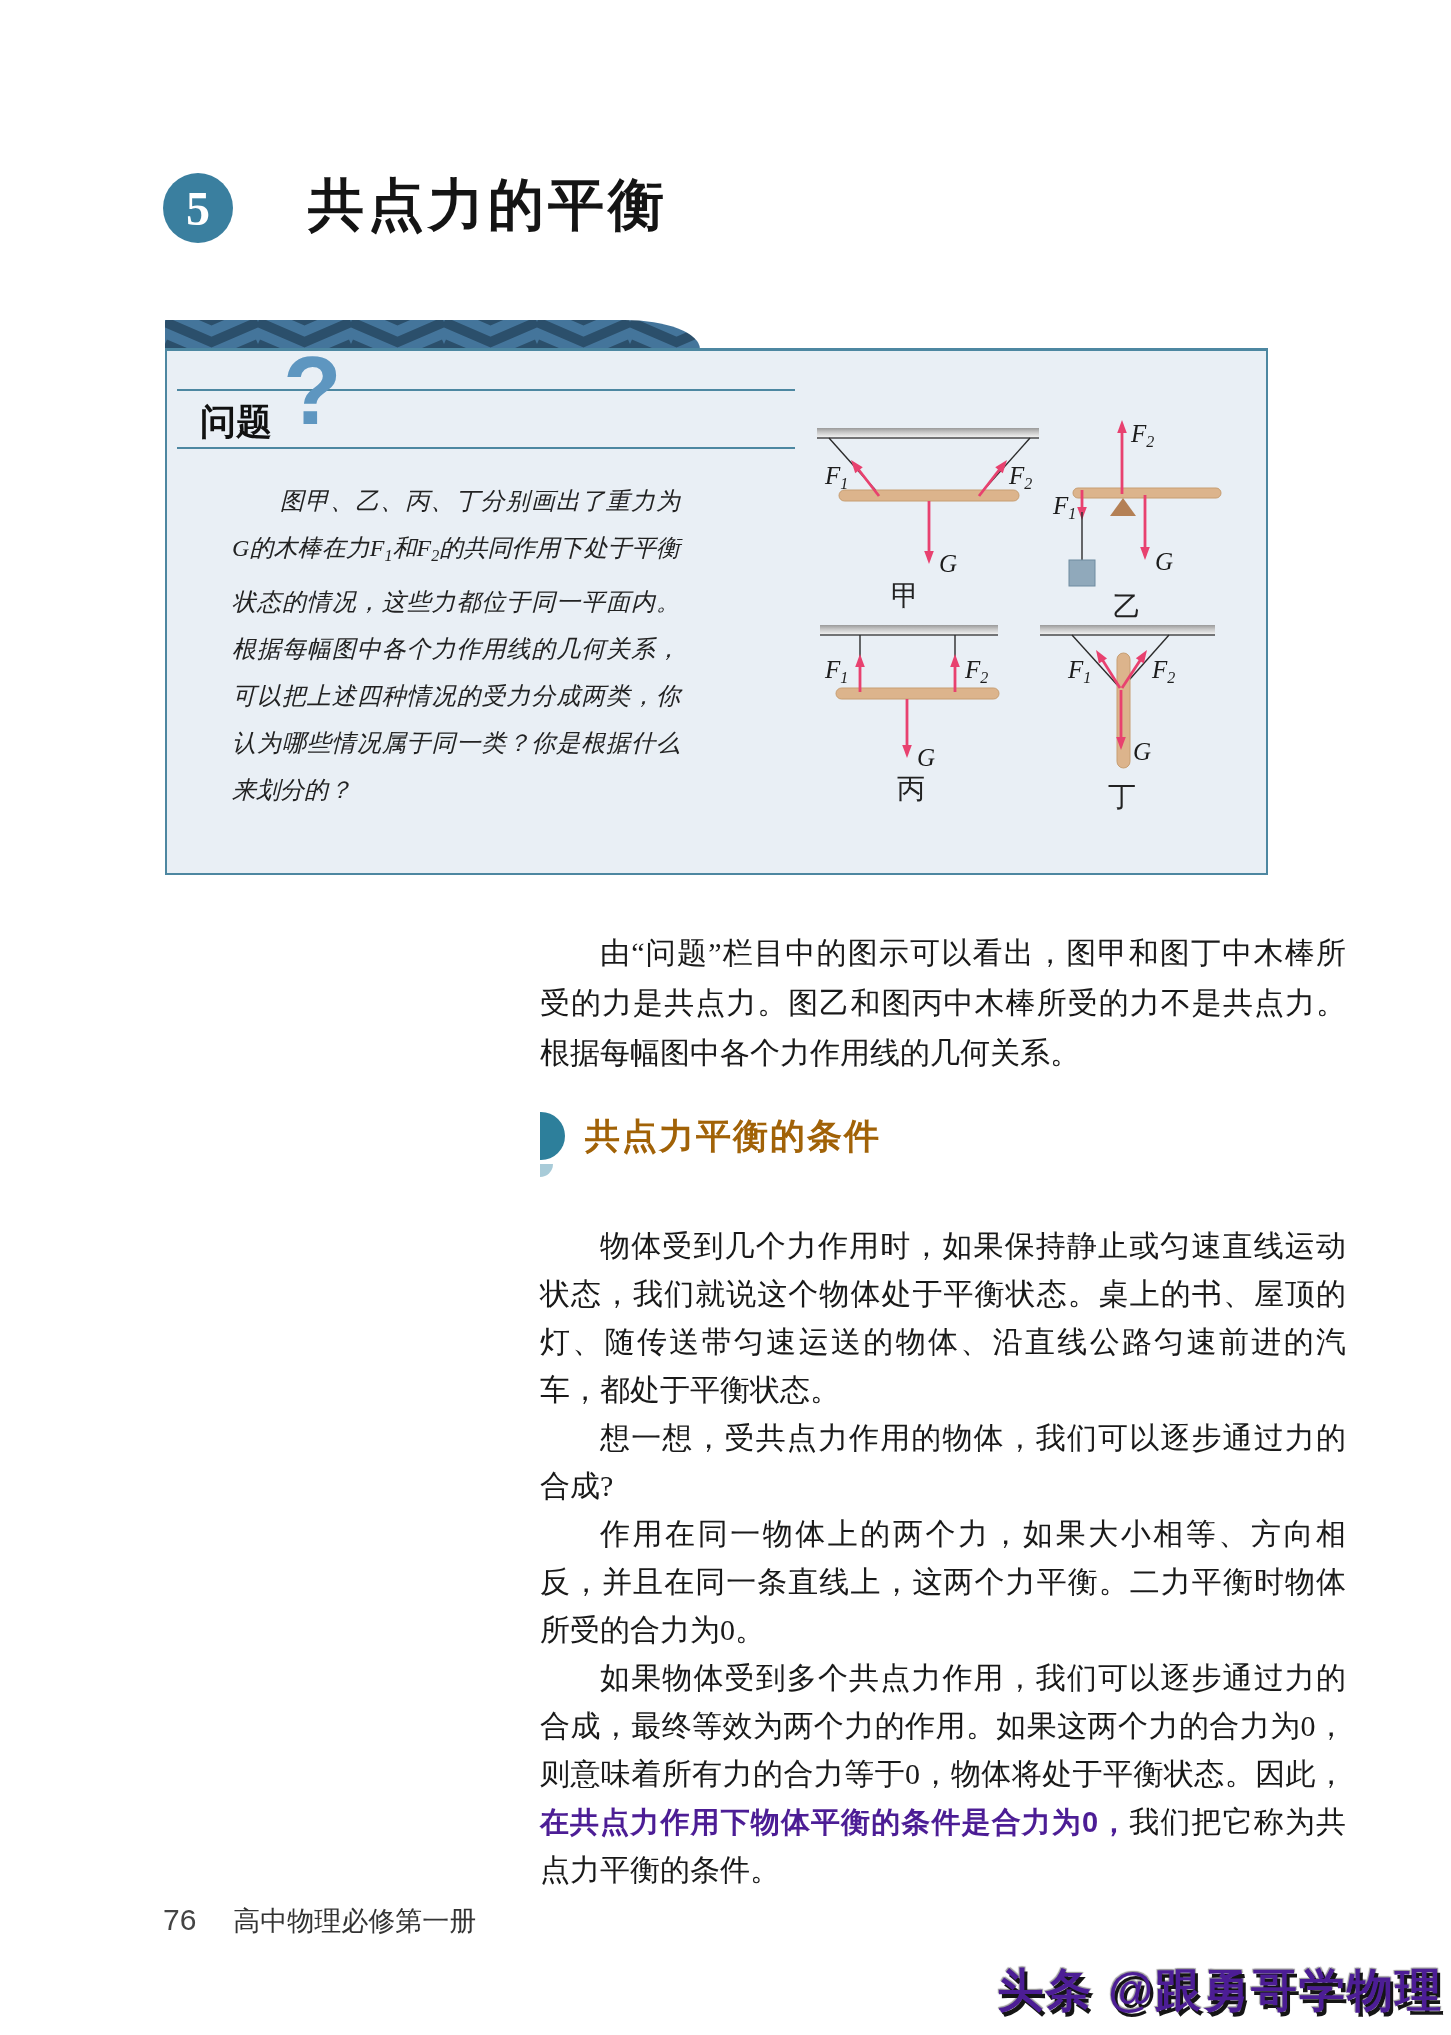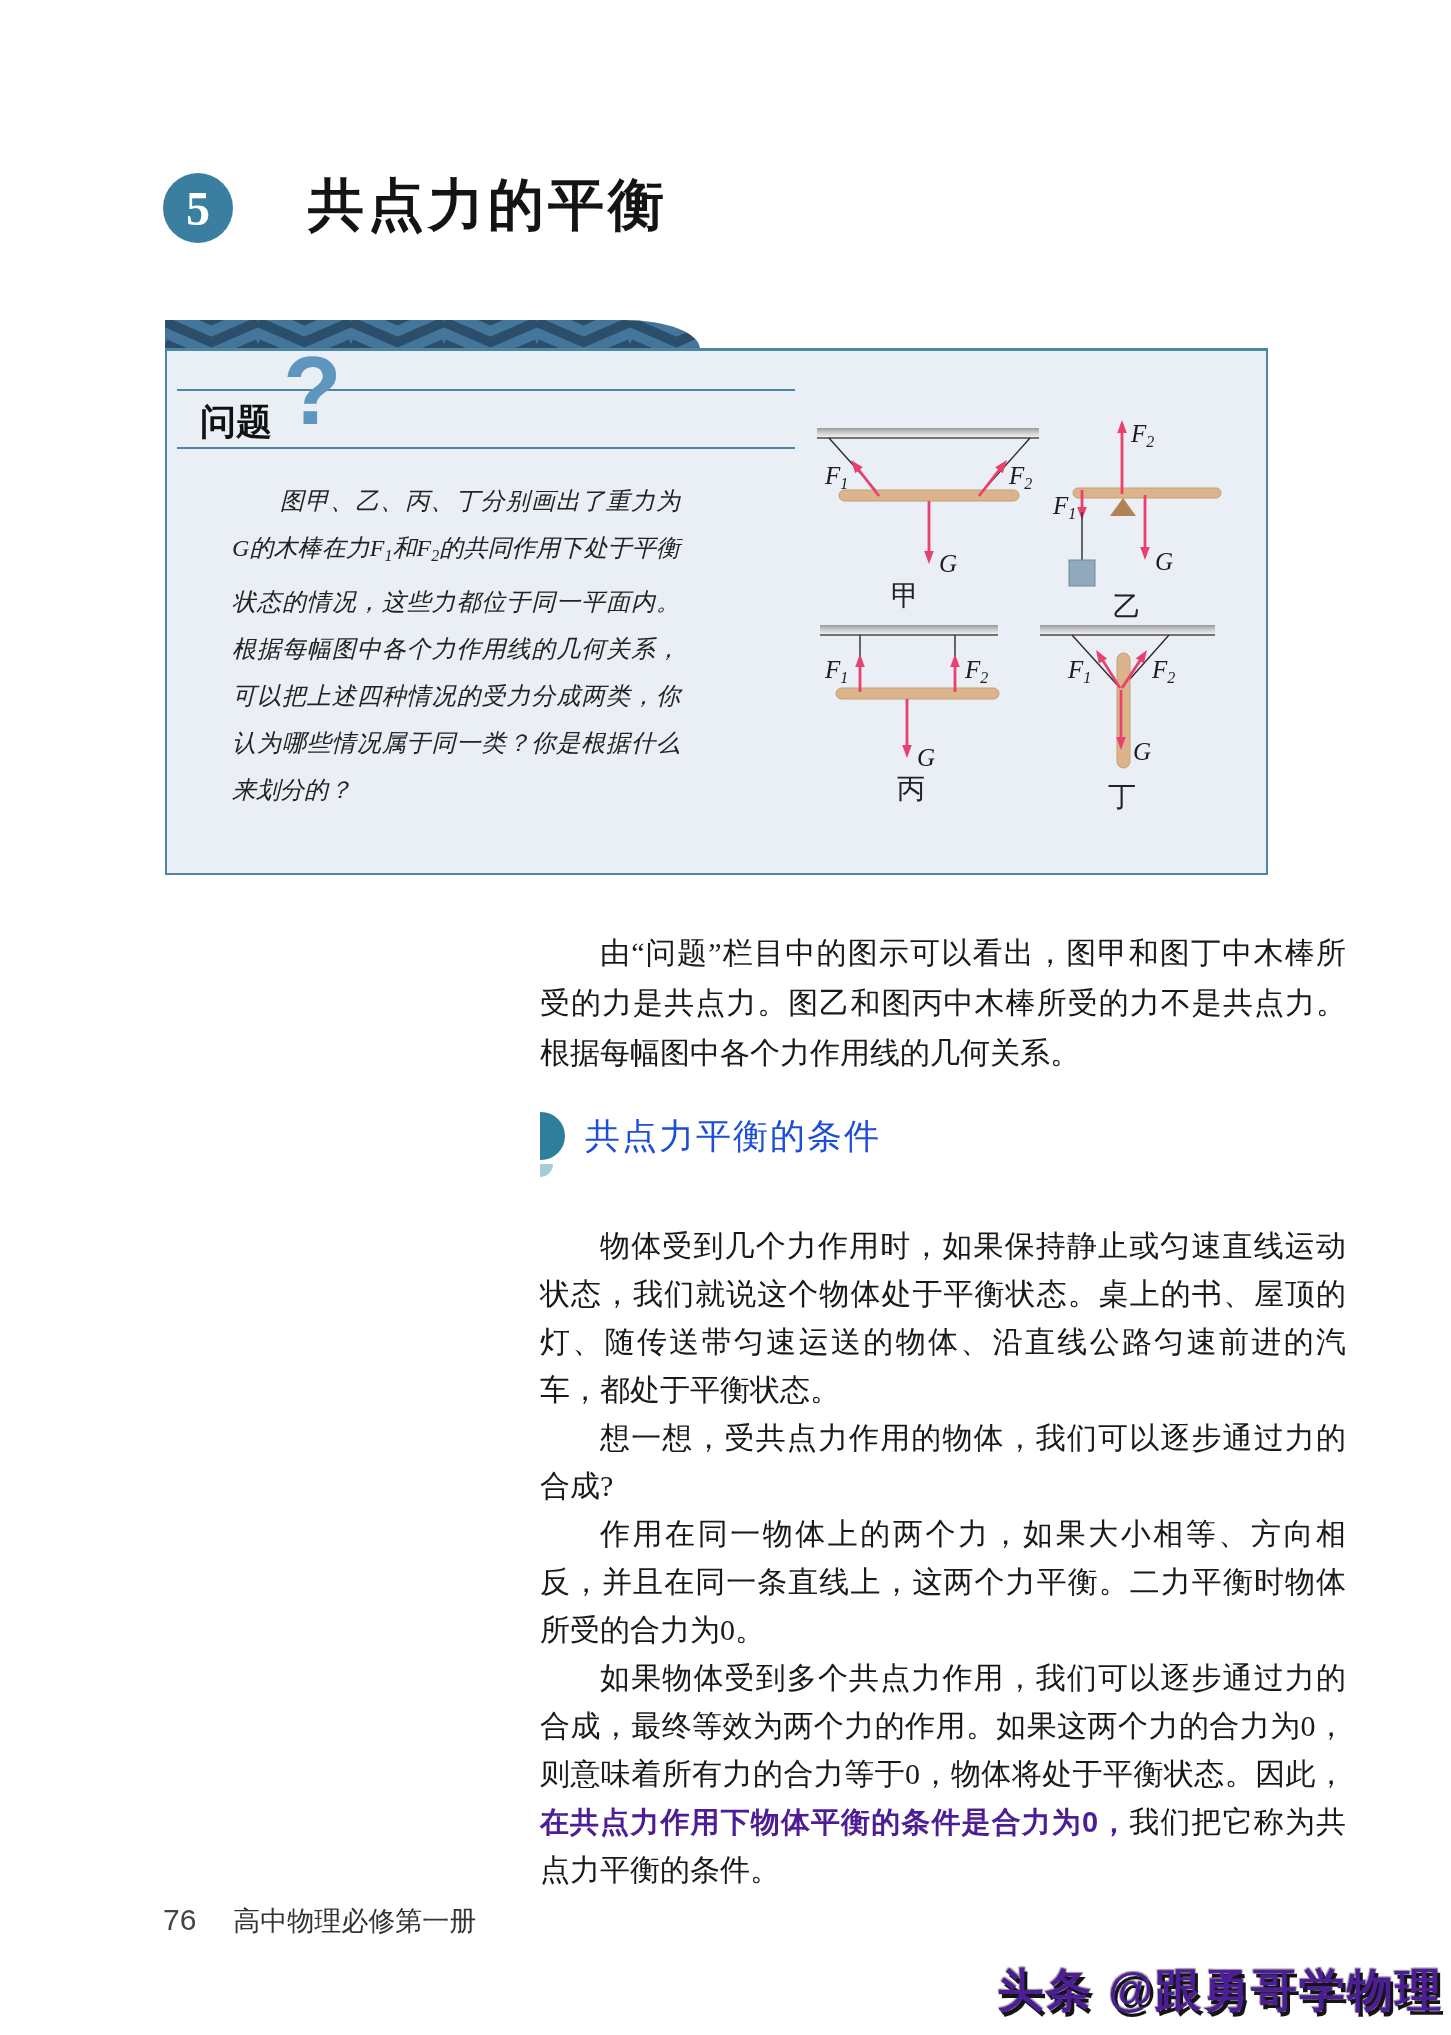--- a/index.html
+++ b/index.html
@@ -73,21 +73,21 @@
   .sec-head-icon{
     left:540px;top:1112px;width:25px;height:48px;background:#2d7f9b;
     border-radius:0 24px 24px 0;
   }
   .sec-head-chip{
     left:540px;top:1164px;width:13px;height:13px;background:#a8cbd8;
     border-radius:0 0 13px 0;
   }
   .sec-head-title{
     left:585px;top:1113px;font-family:"Liberation Sans","DejaVu Sans",sans-serif;
-    font-weight:normal;font-size:35px;color:#1d4ed8;letter-spacing:2px;
+    font-weight:bold;font-size:35px;color:#a16207;letter-spacing:2px;
   }
 
   
   .footer{left:163px;top:1893px;font-size:27px;color:#333;margin-top:10px;}
   .footer .pgnum{
     font-family:"Liberation Sans","DejaVu Sans",sans-serif;font-size:30px;
     color:#444;margin-right:30px;
   }
   .watermark{
     right:8px;top:1960px;position:absolute;

